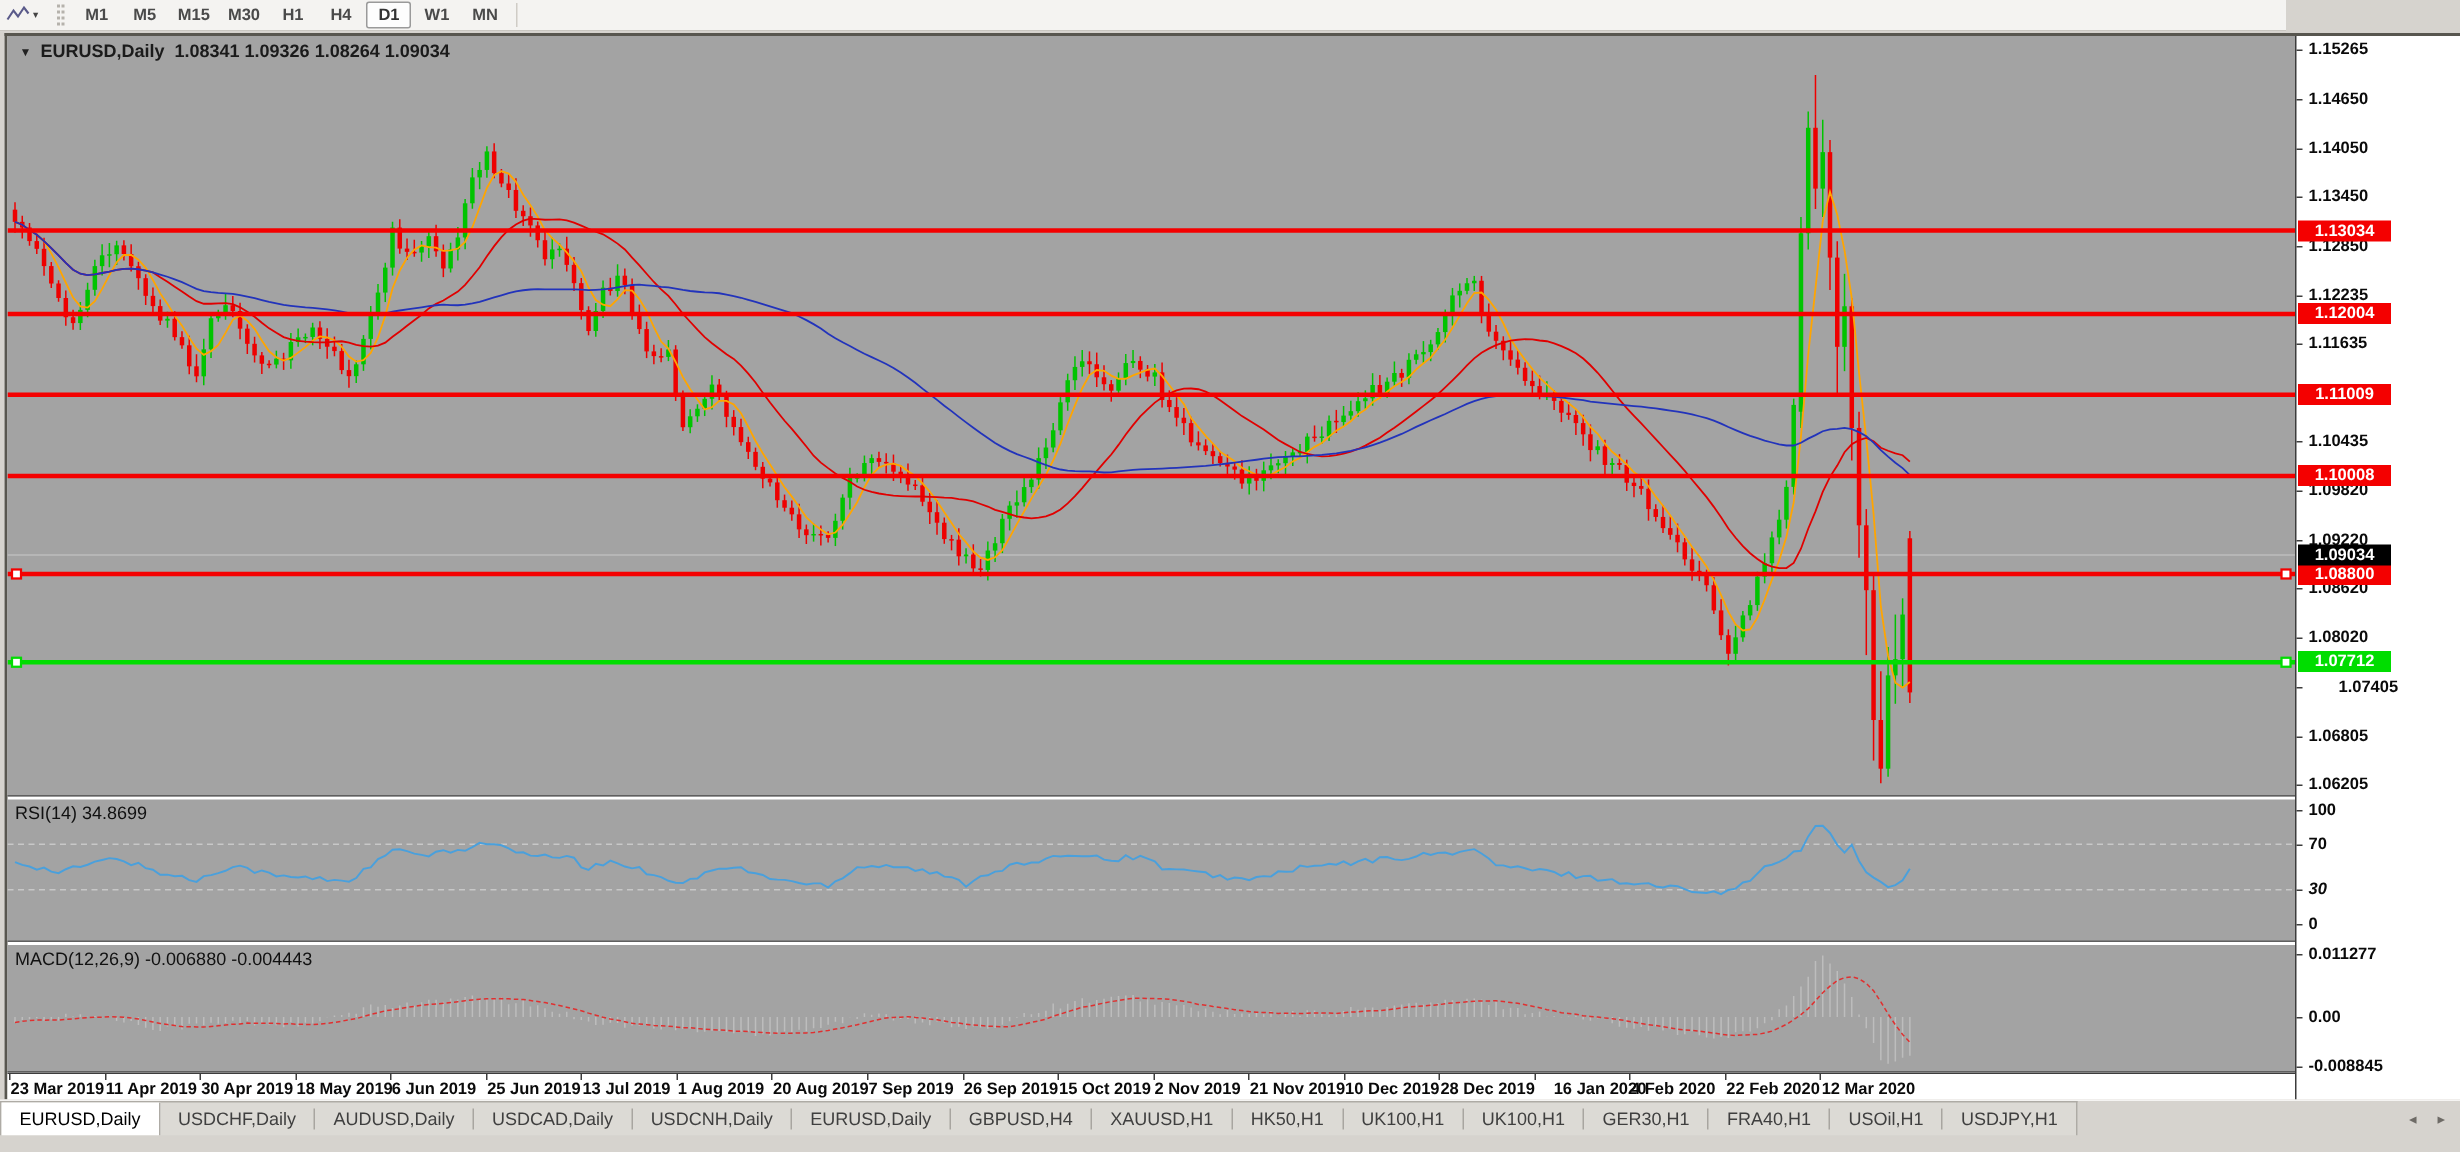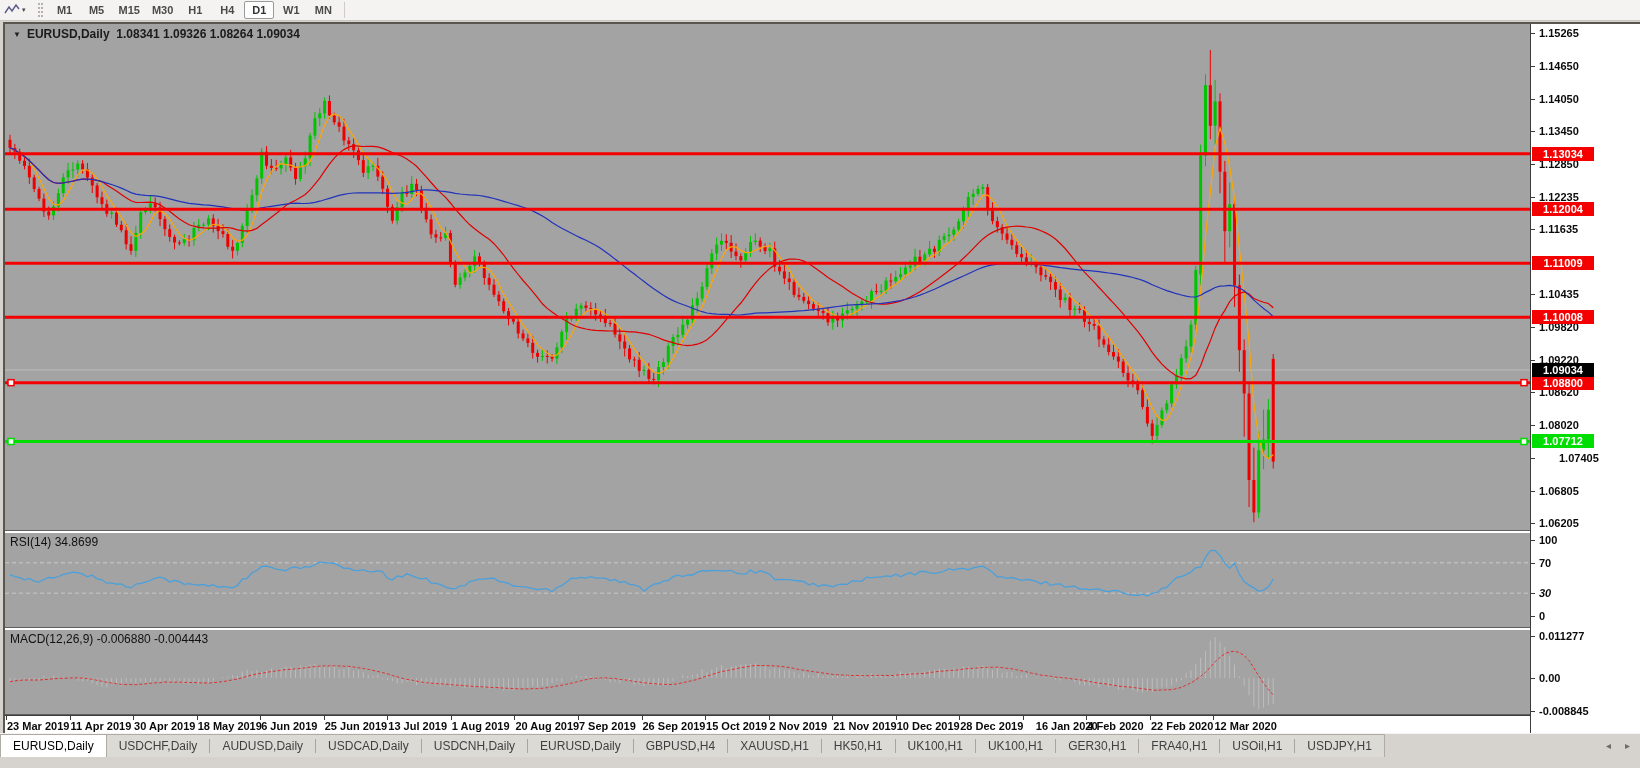--- a/index.html
+++ b/index.html
@@ -1,19 +1,19 @@
 <!DOCTYPE html>
 <html><head>
 <meta charset="utf-8">
 <style>
   html,body{margin:0;padding:0;width:1640px;height:768px;overflow:hidden;
     background:#d6d3ce;font-family:"Liberation Sans",sans-serif;}
   *{box-sizing:border-box;}
   
-  .toolbar{position:absolute;left:0;top:0;width:1640px;height:21px;
+  .toolbar{position:absolute;left:0;top:0;width:1524px;height:21px;
     background:#f4f3f1;border-bottom:1px solid #c9c6c0;display:flex;align-items:center;}
   .tb-iconwrap{display:flex;align-items:center;padding:0 4px;height:100%;}
   .tb-drop{font-size:7px;color:#444;margin-left:2px;}
   .tb-grip{width:5px;height:14px;margin:0 6px 0 8px;
     border-left:2px dotted #b5b2ac;border-right:2px dotted #b5b2ac;}
   .tf-btn{min-width:30px;height:18px;line-height:17px;text-align:center;
     font-size:11px;font-weight:700;color:#4a4a4a;padding:0 4px;margin:0 1px;
     border:1px solid transparent;border-radius:2px;cursor:default;}
   .tf-btn.active{background:#fdfdfd;border:1px solid #9a9a9a;color:#333;}
   .tb-sep{width:1px;height:16px;background:#cfccc6;margin:0 5px;}

